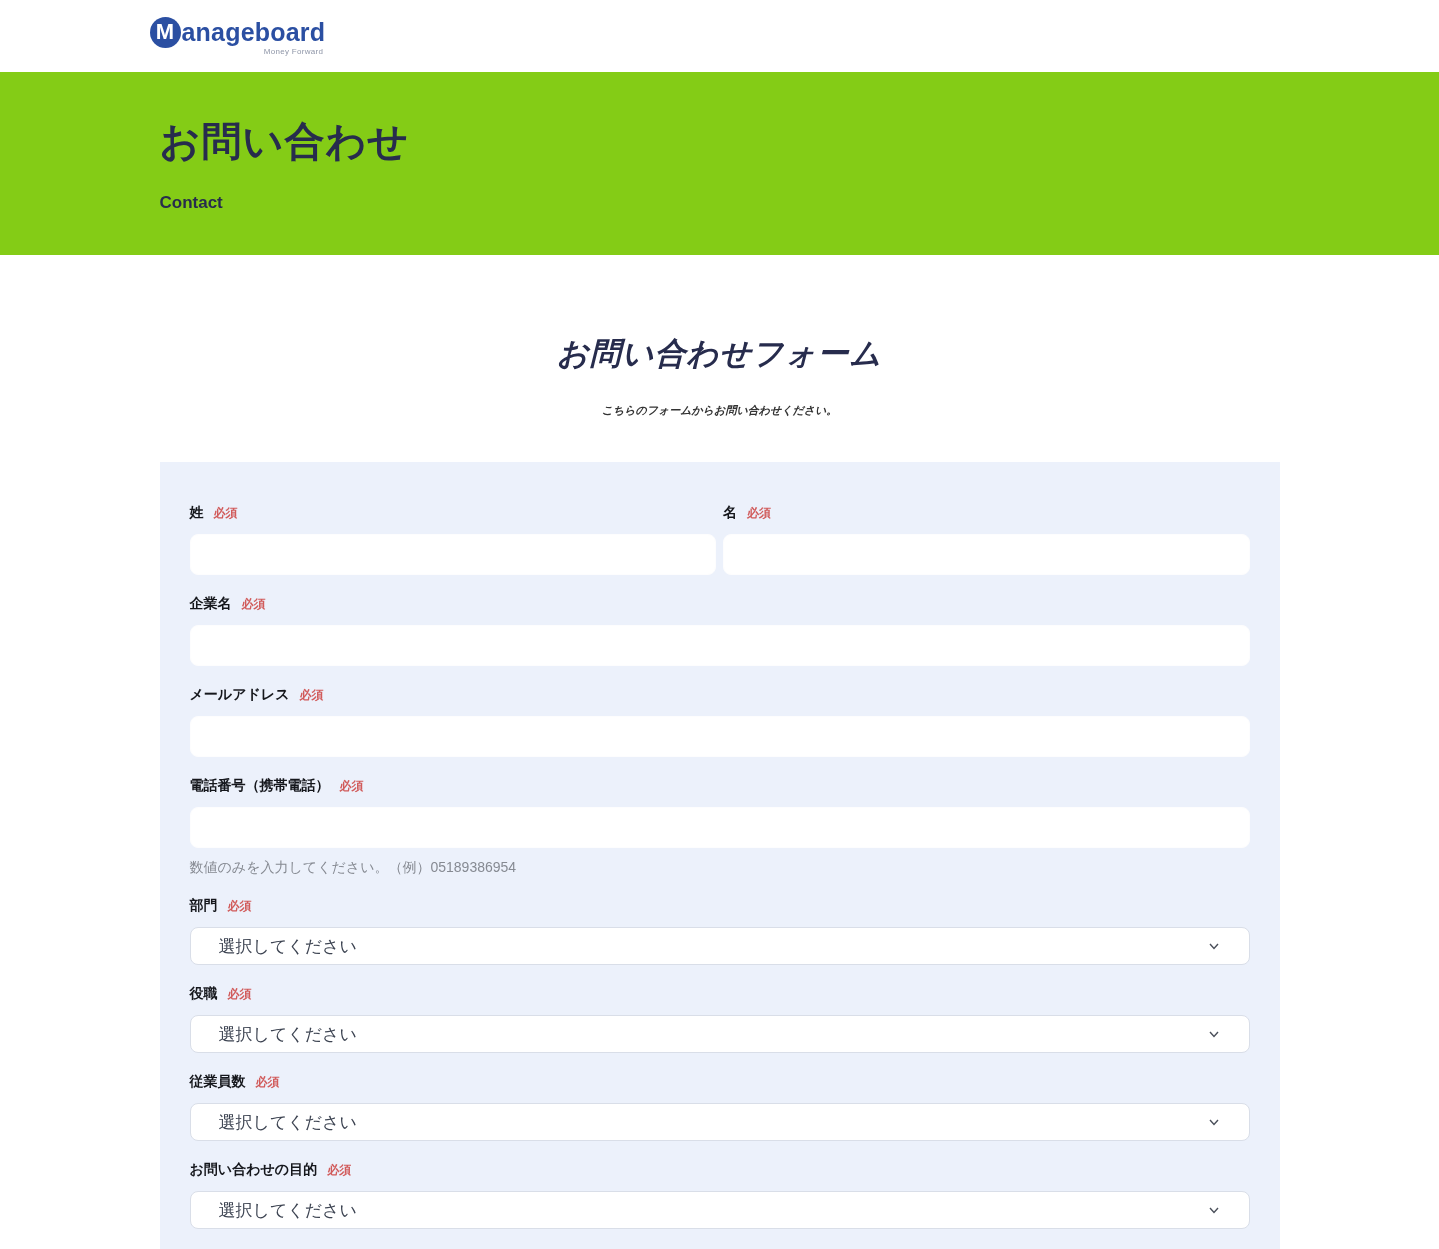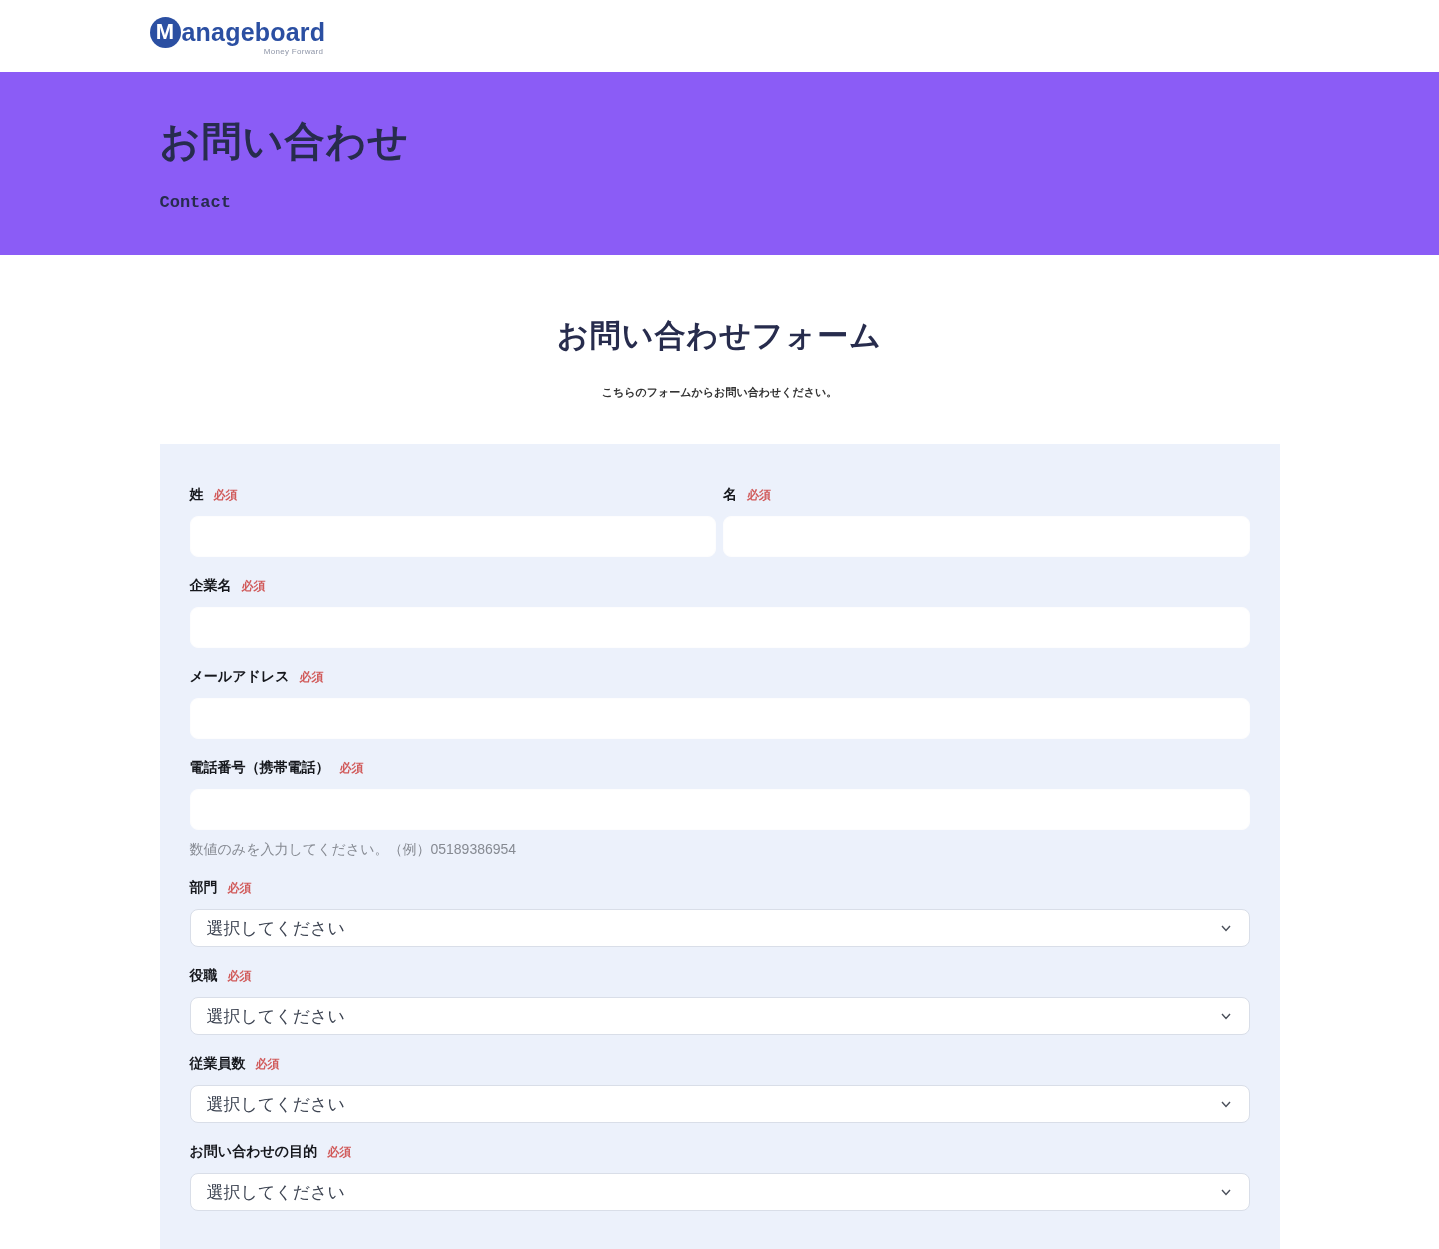--- a/index.html
+++ b/index.html
@@ -12,44 +12,44 @@
   .logo { display:inline-flex; flex-direction:column; cursor:pointer; }
   .logo-row { display:flex; align-items:center; gap:1px; }
   .logo-circle { width:31px; height:31px; border-radius:50%; background:#2b4fa2;
     color:#fff; font-weight:700; font-size:22px; display:flex; align-items:center;
     justify-content:center; line-height:1; }
   .logo-text { font-size:25px; font-weight:700; color:#2b4fa2; letter-spacing:0.2px; }
   .logo-tagline { font-size:8px; color:#8f96a8; text-align:right; margin-top:-1px;
     padding-right:2px; letter-spacing:0.3px; }
 
   
-  .hero { background:#8b5cf6; height:183px;font-family:Liberation Mono, monospace; }
+  .hero { background:#84cc16; height:183px; }
   .hero-inner { width:1120px; margin:0 auto; padding-top:42px; }
   .hero-title { font-size:40px; font-weight:800; color:#272c4d; letter-spacing:1px; }
   .hero-subtitle { font-size:17px; font-weight:700; color:#272c4d; margin-top:24px; }
 
   
-  .form-intro { text-align:center; margin-top:60px; }
+  .form-intro { text-align:center; margin-top:78px;font-style:italic; }
   .form-title { font-size:31px; font-weight:800; color:#272c4d; letter-spacing:1px; }
   .form-desc { font-size:11px; font-weight:700; color:#333333; margin-top:28px; }
 
   
   .panel { width:1120px; margin:44px auto 0; background:#ecf1fb;
     padding:42px 30px 60px; }
   .field { margin-bottom:20px; }
   .label-row { display:flex; align-items:baseline; gap:10px; margin-bottom:12px; }
   .label { font-size:14px; font-weight:700; color:#15171c; }
   .required { font-size:12px; font-weight:700; color:#d15b5b; }
   .text-input { width:100%; height:41px; background:#fff; border:1px solid #fdfdfe;
     border-radius:8px; padding:0 12px; font-size:16px; color:#333; outline:none; }
   .row2 { display:flex; gap:7px; }
   .col { flex:1; }
   .help { font-size:14px; color:#868a92; margin-top:11px; }
   .select { height:38px; background:#fff; border:1px solid #d9dee8; border-radius:8px;
-    display:flex; align-items:center; justify-content:space-between; padding:0 16px;
+    display:flex; align-items:center; justify-content:space-between; padding:0 28px;
     font-size:17px; color:#3d4452; cursor:pointer; }
   .chev { display:flex; align-items:center; }
 </style>
 </head>
 <body>
 
 <header class="header">
   <div class="header-inner">
     <div class="logo">
       <div class="logo-row">

